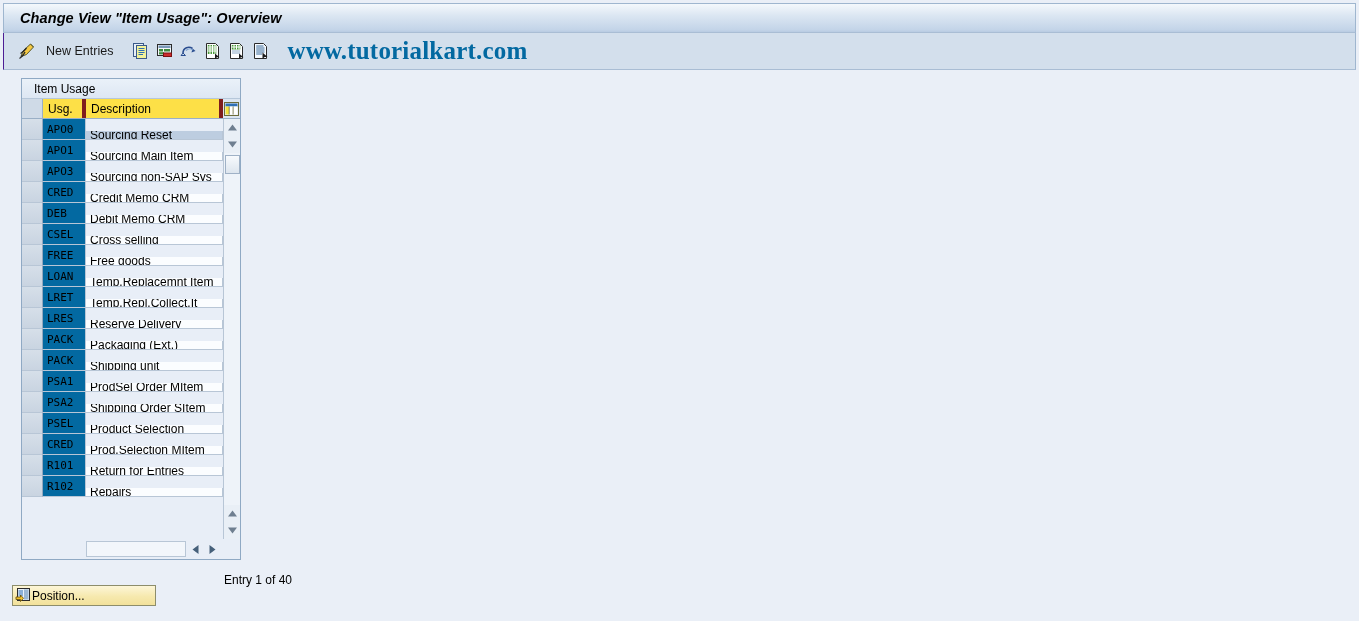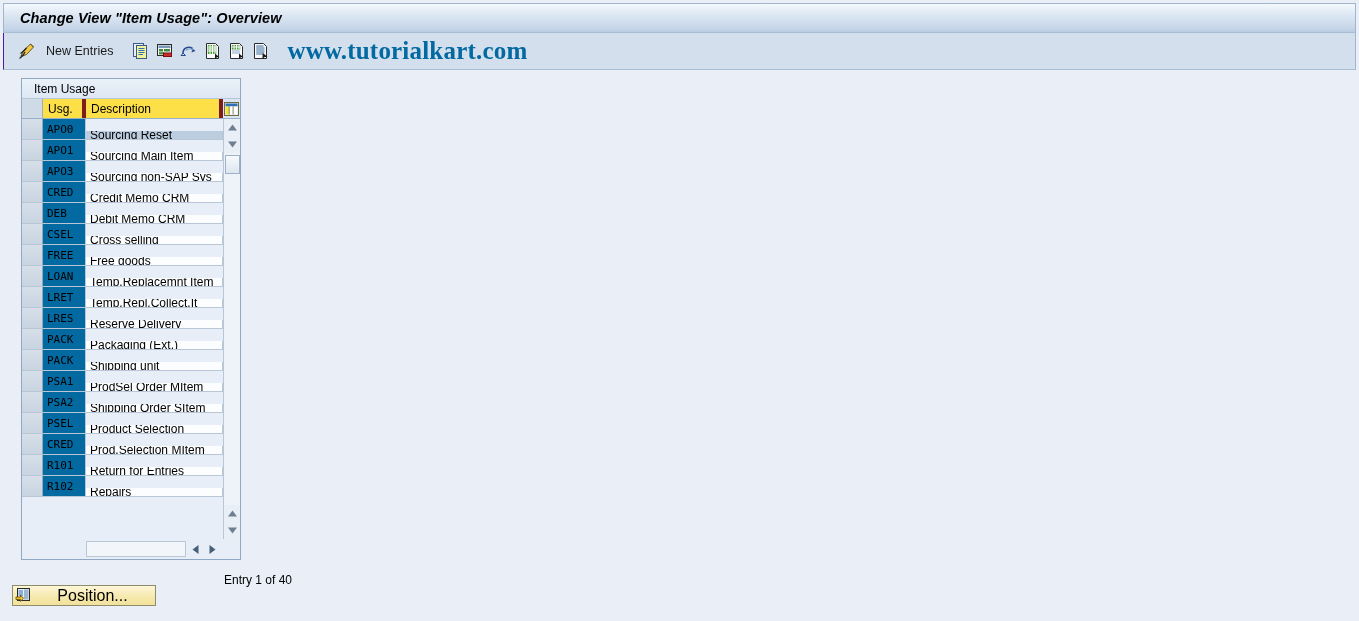--- a/index.html
+++ b/index.html
@@ -266,22 +266,22 @@
     height: 21px;
     background: linear-gradient(to bottom, #fdf6d8 0%, #f6e9ae 55%, #f2e19b 100%);
     border: 1px solid #8d8d6b;
     box-sizing: border-box;
     display: flex;
     align-items: center;
     cursor: default;
   }
   #position-button .pb-label {
     flex: 1;
-    text-align: center;
-    font-size: 16px;
+    text-align: left;
+    font-size: 12px;
     color: #000;
     padding-right: 2px;
     white-space: nowrap;
   }
   #entry-status {
     position: absolute;
     left: 224px;
     top: 573px;
     font-size: 12px;
     color: #000;

